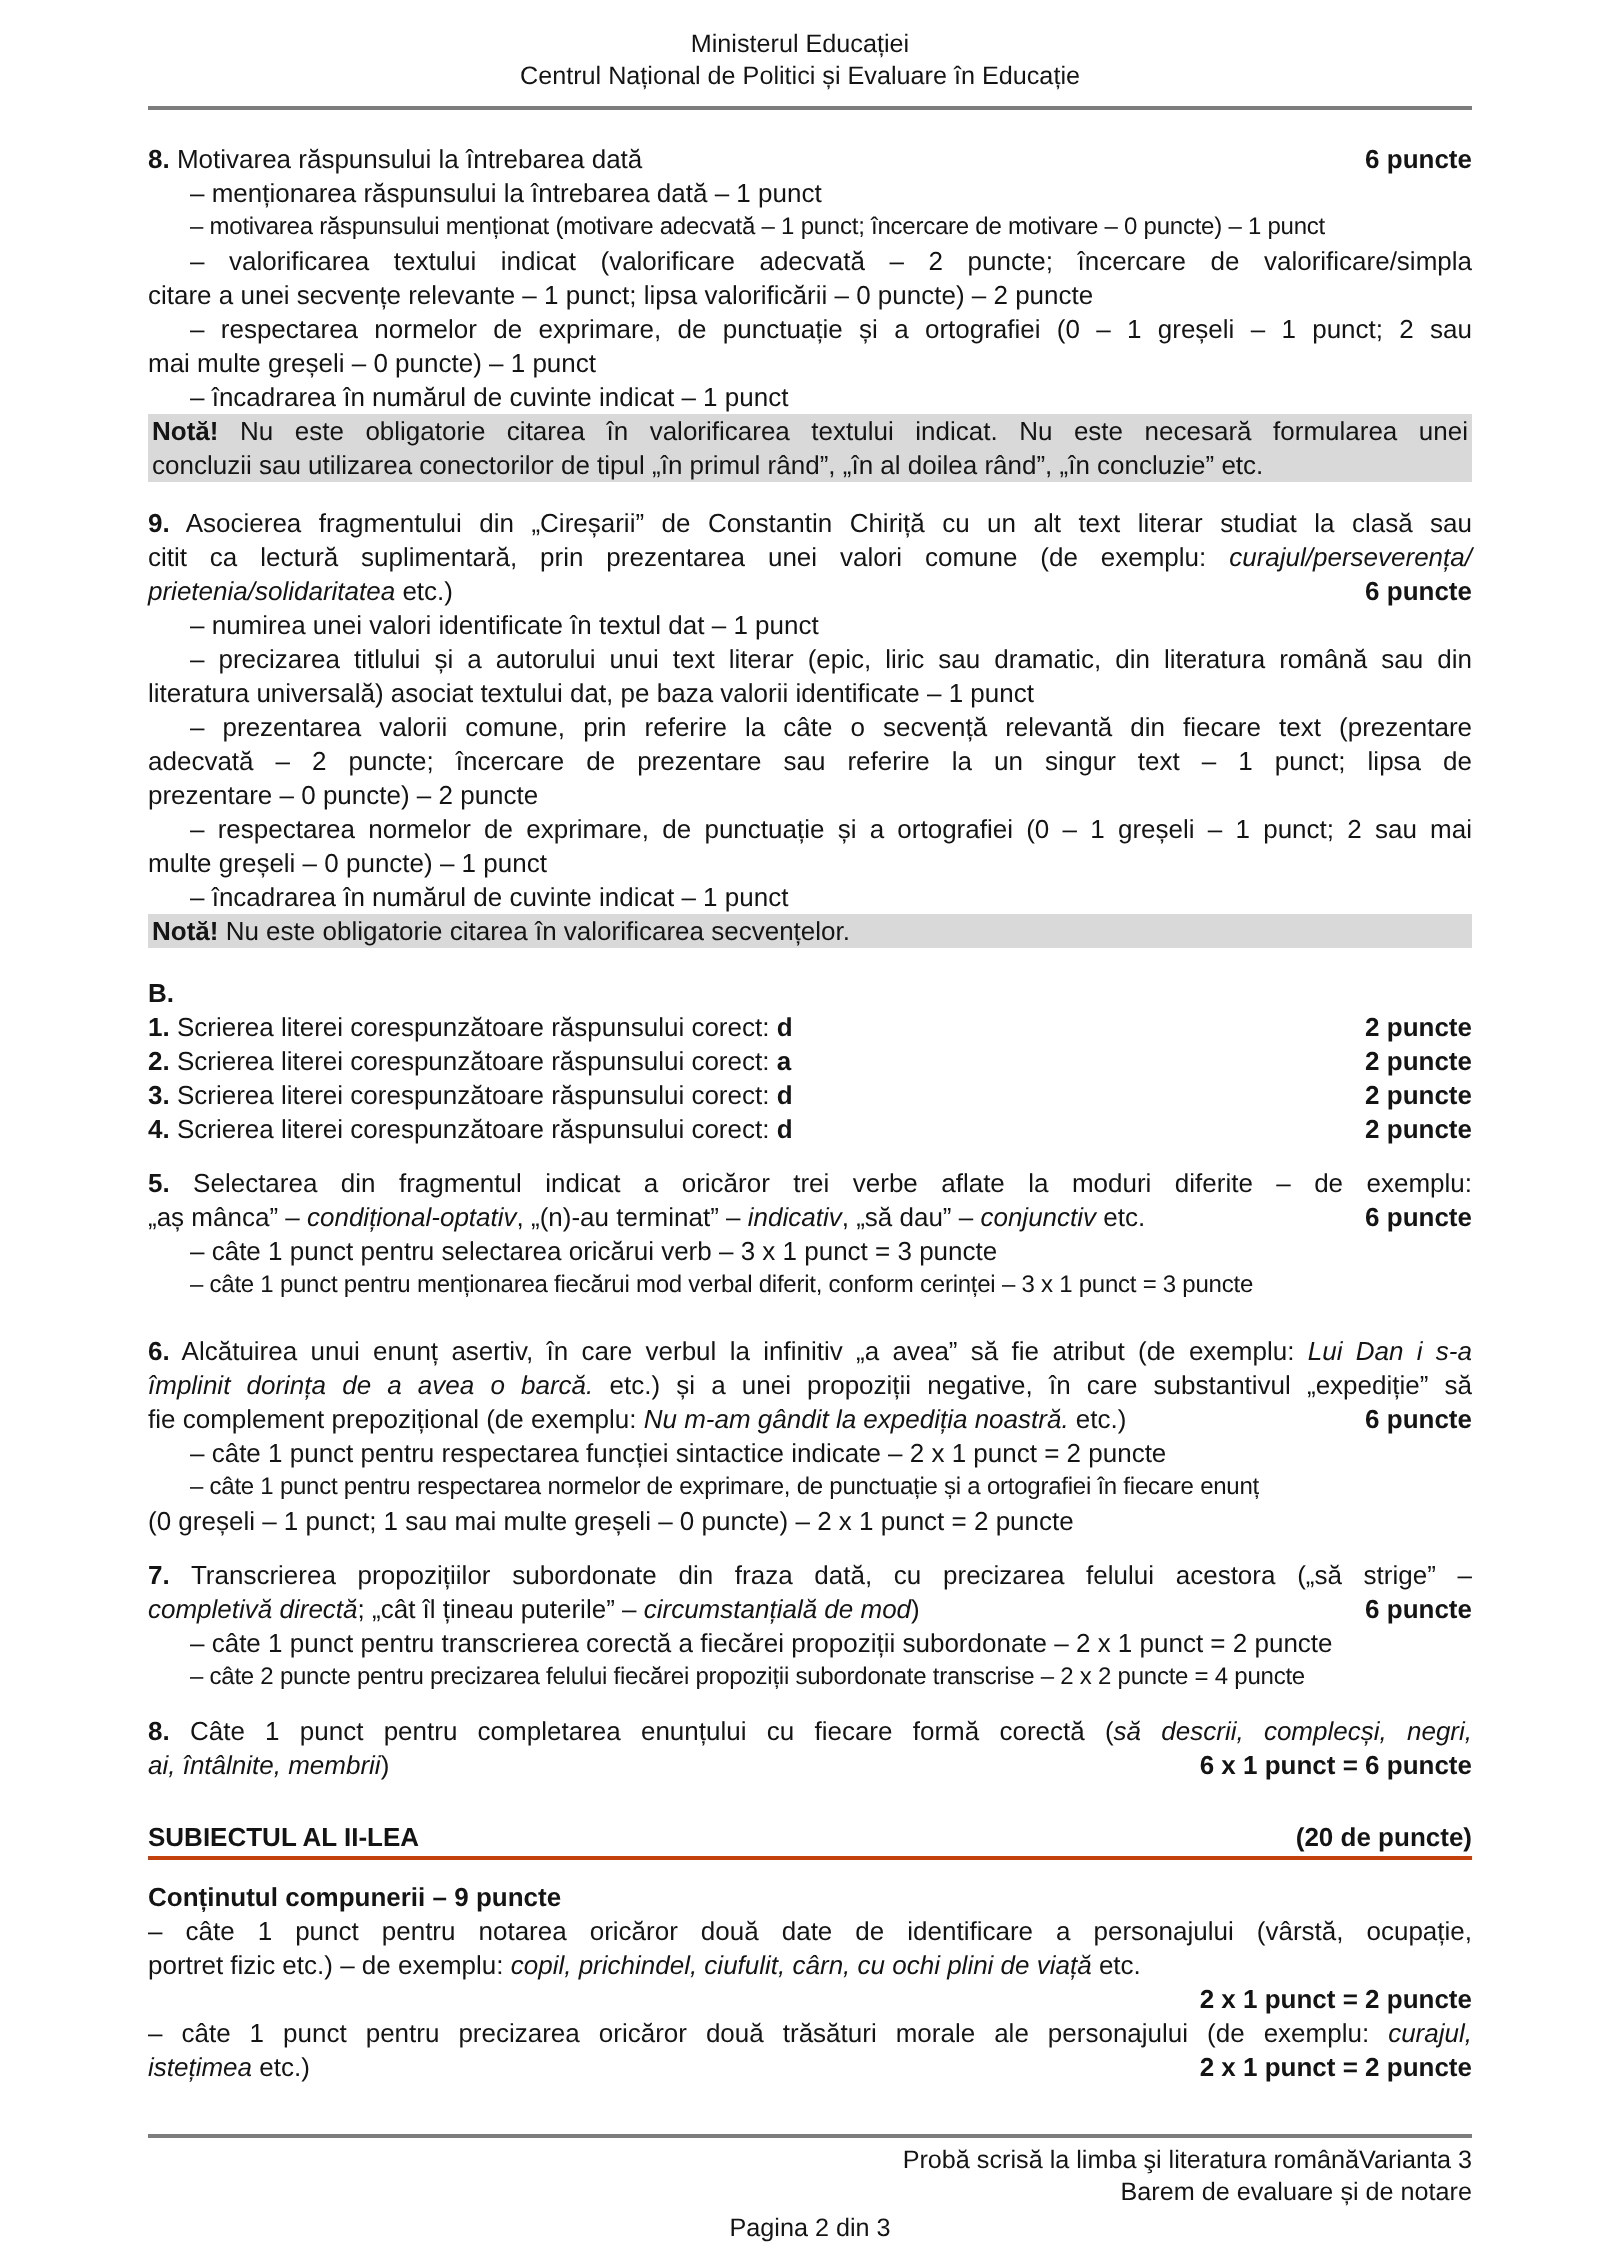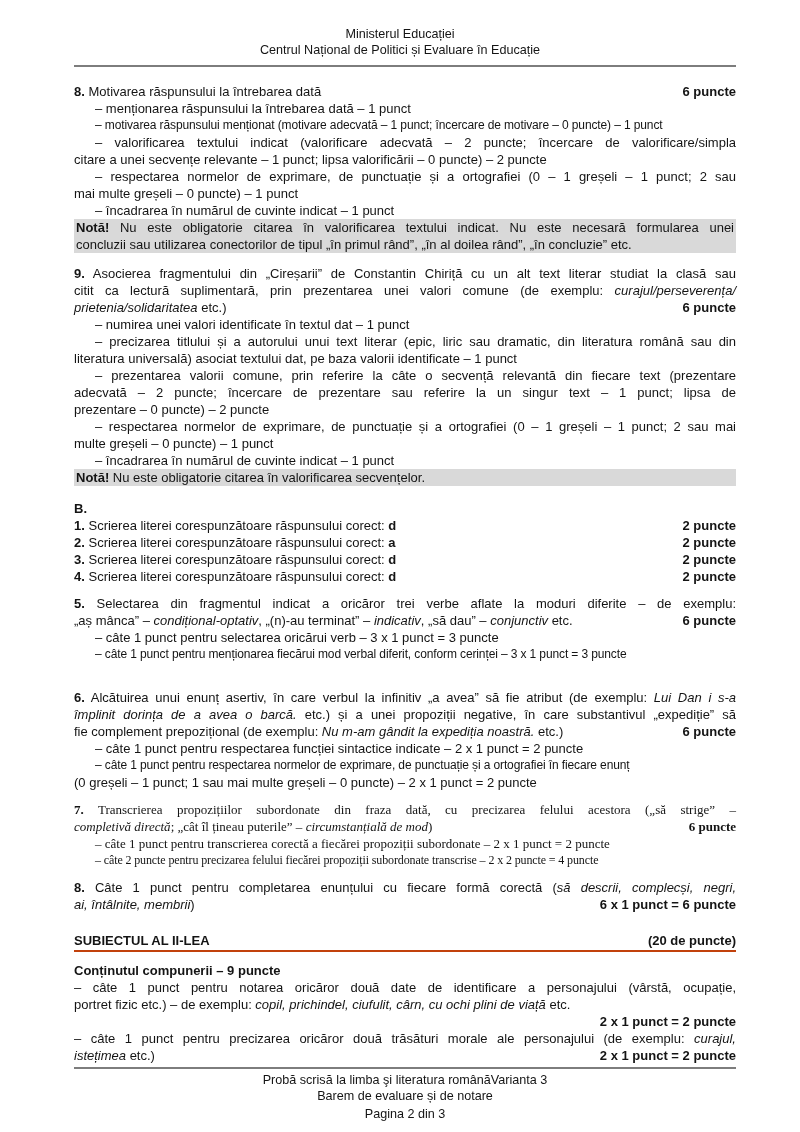--- a/index.html
+++ b/index.html
@@ -1,37 +1,37 @@
 <!DOCTYPE html>
 <html lang="ro"><head>
 <meta charset="utf-8">
 <style>
   html,body{margin:0;padding:0;background:#e8e8e8;}
   .page{
     position:relative;width:800px;height:1132px;margin:0 auto;background:#ffffff;
     font-family:"Liberation Sans",sans-serif;font-size:13px;color:#141414;overflow:hidden;
   }
-  .header{text-align:center;padding-top:26px;font-size:12.6px;line-height:16px;}
+  .header{text-align:center;padding-top:14px;font-size:12.6px;line-height:16px;}
   .hrule{margin:7px 64px 0 74px;border-top:2px solid #7d7d7d;height:0;}
   .content{padding:16px 64px 0 74px;line-height:17px;}
   .block{margin-top:0;}
   .line{min-height:17px;}
   .line.just{text-align:justify;text-align-last:justify;}
   .line.ind{padding-left:21px;}
   .line.cond{font-size:12px;letter-spacing:-0.12px;white-space:nowrap;overflow:hidden;}
   .line.has-right{display:flex;justify-content:space-between;align-items:baseline;text-align:right;}
   .seg-main{min-width:0;}
   .seg-right{white-space:nowrap;padding-left:8px;}
   .b{font-weight:bold;}
   .i{font-style:italic;}
   .note{background:#d9d9d9;padding:0 2px;}
   .heading{border-bottom:2px solid #c2410c;padding-bottom:1px;}
   .footer{position:absolute;left:74px;right:64px;bottom:10px;font-size:12.6px;line-height:16px;}
   .frule{border-top:2px solid #7d7d7d;margin-bottom:3px;}
-  .frow{display:flex;justify-content:center;}
+  .frow{display:flex;justify-content:flex-end;}
   .fcenter{text-align:center;margin-top:2px;}
 </style>
 </head>
 <body>
 
 <div class="page">
 
   <div class="header">
     <div>Ministerul Educației</div>
     <div>Centrul Național de Politici și Evaluare în Educație</div>
@@ -99,32 +99,32 @@
       </div>
       <div class="block item" style="margin-top: 10px;">
         <div class="line just"><span class="seg-main"><span class="b">5.</span><span> Selectarea din fragmentul indicat a oricăror trei verbe aflate la moduri diferite – de exemplu:</span></span></div>
         <div class="line has-right">
           <span class="seg-main"><span>„aș mânca” – </span><span class="i">condițional-optativ</span><span>, „(n)-au terminat” – </span><span class="i">indicativ</span><span>, „să dau” – </span><span class="i">conjunctiv</span><span> etc.</span></span>
           <span class="seg-right"><span class="b">6 puncte</span></span>
         </div>
         <div class="line ind"><span class="seg-main"><span>– câte 1 punct pentru selectarea oricărui verb – 3 x 1 punct = 3 puncte</span></span></div>
         <div class="line ind cond"><span class="seg-main"><span>– câte 1 punct pentru menționarea fiecărui mod verbal diferit, conform cerinței – 3 x 1 punct = 3 puncte</span></span></div>
       </div>
-      <div class="block item" style="margin-top: 26px;">
+      <div class="block item" style="margin-top: 16px;">
         <div class="line just"><span class="seg-main"><span class="b">6.</span><span> Alcătuirea unui enunț asertiv, în care verbul la infinitiv „a avea” să fie atribut (de exemplu: </span><span class="i">Lui Dan i s-a</span></span></div>
         <div class="line just"><span class="seg-main"><span class="i">împlinit dorința de a avea o barcă.</span><span> etc.) și a unei propoziții negative, în care substantivul „expediție” să</span></span></div>
         <div class="line has-right">
           <span class="seg-main"><span>fie complement prepozițional (de exemplu: </span><span class="i">Nu m-am gândit la expediția noastră.</span><span> etc.)</span></span>
           <span class="seg-right"><span class="b">6 puncte</span></span>
         </div>
         <div class="line ind"><span class="seg-main"><span>– câte 1 punct pentru respectarea funcției sintactice indicate – 2 x 1 punct = 2 puncte</span></span></div>
         <div class="line ind cond"><span class="seg-main"><span>– câte 1 punct pentru respectarea normelor de exprimare, de punctuație și a ortografiei în fiecare enunț</span></span></div>
         <div class="line"><span class="seg-main"><span>(0 greșeli – 1 punct; 1 sau mai multe greșeli – 0 puncte) – 2 x 1 punct = 2 puncte</span></span></div>
       </div>
-      <div class="block item" style="margin-top: 10px; font-family: Liberation Serif, serif;">
+      <div class="block item" style="margin-top: 10px;">
         <div class="line just"><span class="seg-main"><span class="b">7.</span><span> Transcrierea propozițiilor subordonate din fraza dată, cu precizarea felului acestora („să strige” –</span></span></div>
         <div class="line has-right">
           <span class="seg-main"><span class="i">completivă directă</span><span>; „cât îl țineau puterile” – </span><span class="i">circumstanțială de mod</span><span>)</span></span>
           <span class="seg-right"><span class="b">6 puncte</span></span>
         </div>
         <div class="line ind"><span class="seg-main"><span>– câte 1 punct pentru transcrierea corectă a fiecărei propoziții subordonate – 2 x 1 punct = 2 puncte</span></span></div>
         <div class="line ind cond"><span class="seg-main"><span>– câte 2 puncte pentru precizarea felului fiecărei propoziții subordonate transcrise – 2 x 2 puncte = 4 puncte</span></span></div>
       </div>
       <div class="block item" style="margin-top: 10px;">
         <div class="line just"><span class="seg-main"><span class="b">8.</span><span> Câte 1 punct pentru completarea enunțului cu fiecare formă corectă (</span><span class="i">să descrii, complecși, negri,</span></span></div>

